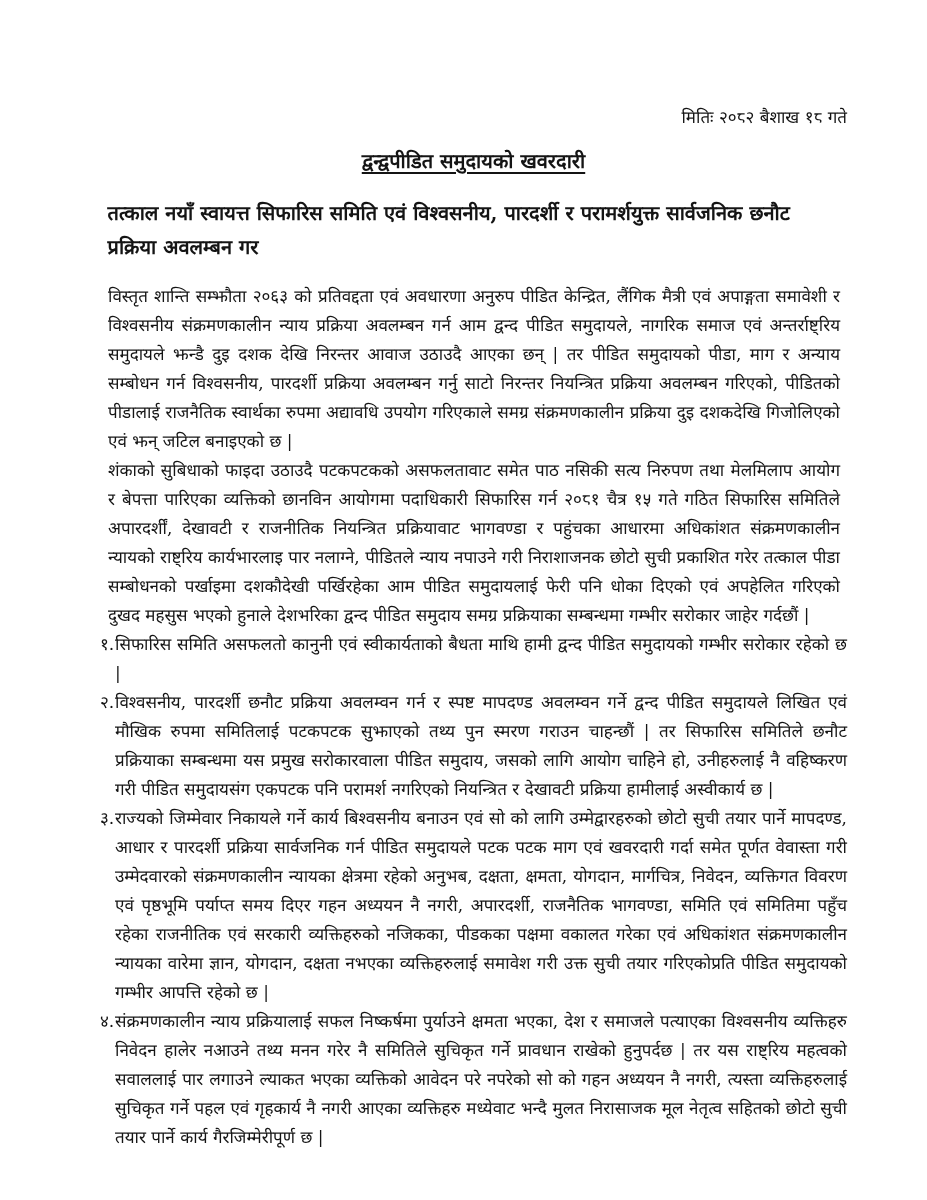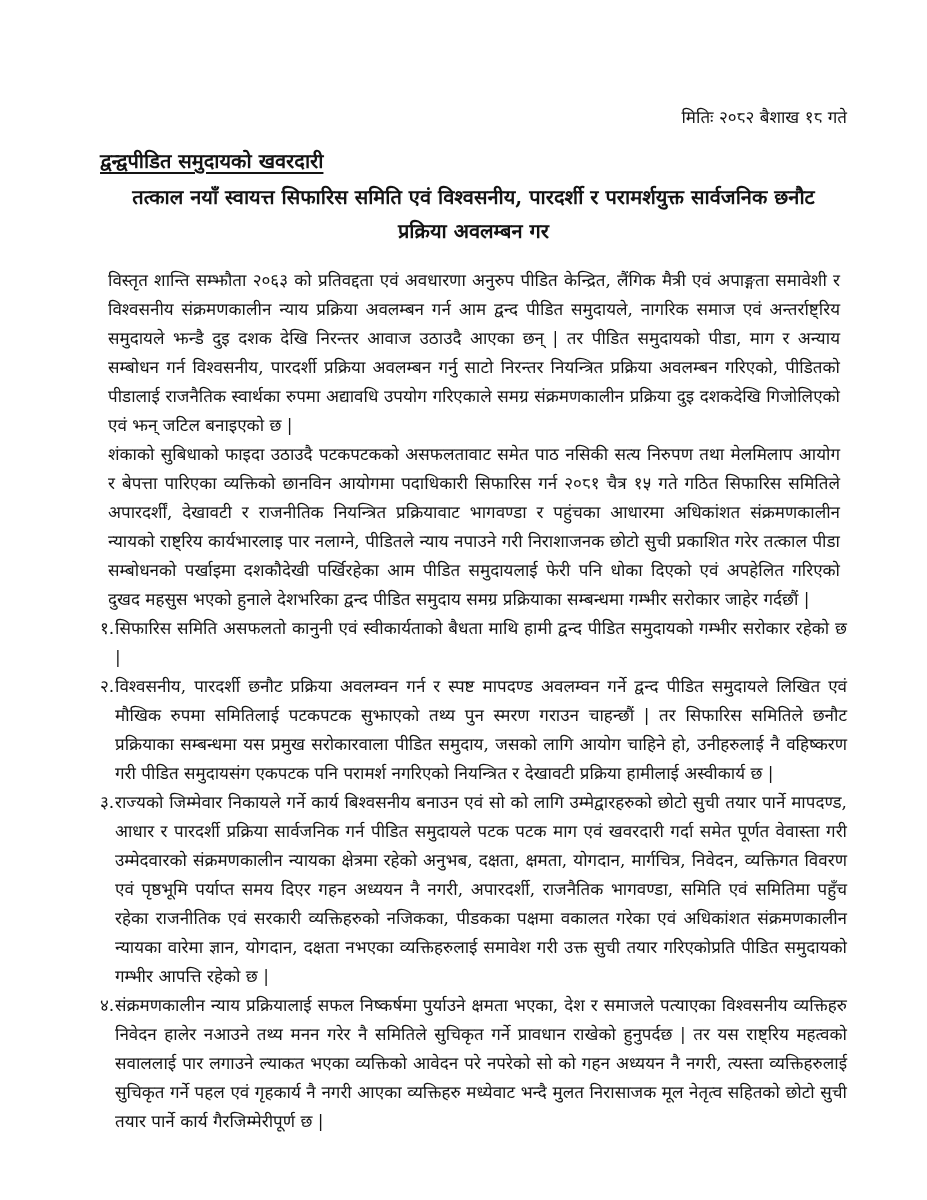--- a/index.html
+++ b/index.html
@@ -26,34 +26,34 @@
     right: 80px;
   }
   .date-line {
     margin-top: 104px;
     text-align: right;
     font-size: 17px;
     line-height: 26px;
   }
   .doc-title {
     margin-top: 16px;
-    text-align: left;
+    text-align: center;
     font-size: 20px;
     font-weight: bold;
     line-height: 30px;
   }
   .doc-title .underline {
     text-decoration: underline;
     text-underline-offset: 4px;
   }
   .doc-subtitle {
-    margin: 4px auto 0 auto;
+    margin: 20px auto 0 auto;
     width: 732px;
     max-width: 100%;
-    text-align: center;
+    text-align: left;
     font-size: 20px;
     font-weight: bold;
     line-height: 34px;
   }
   .body-text {
     margin-top: 18px;
     font-size: 17px;
     line-height: 29px;
     text-align: justify;
   }

